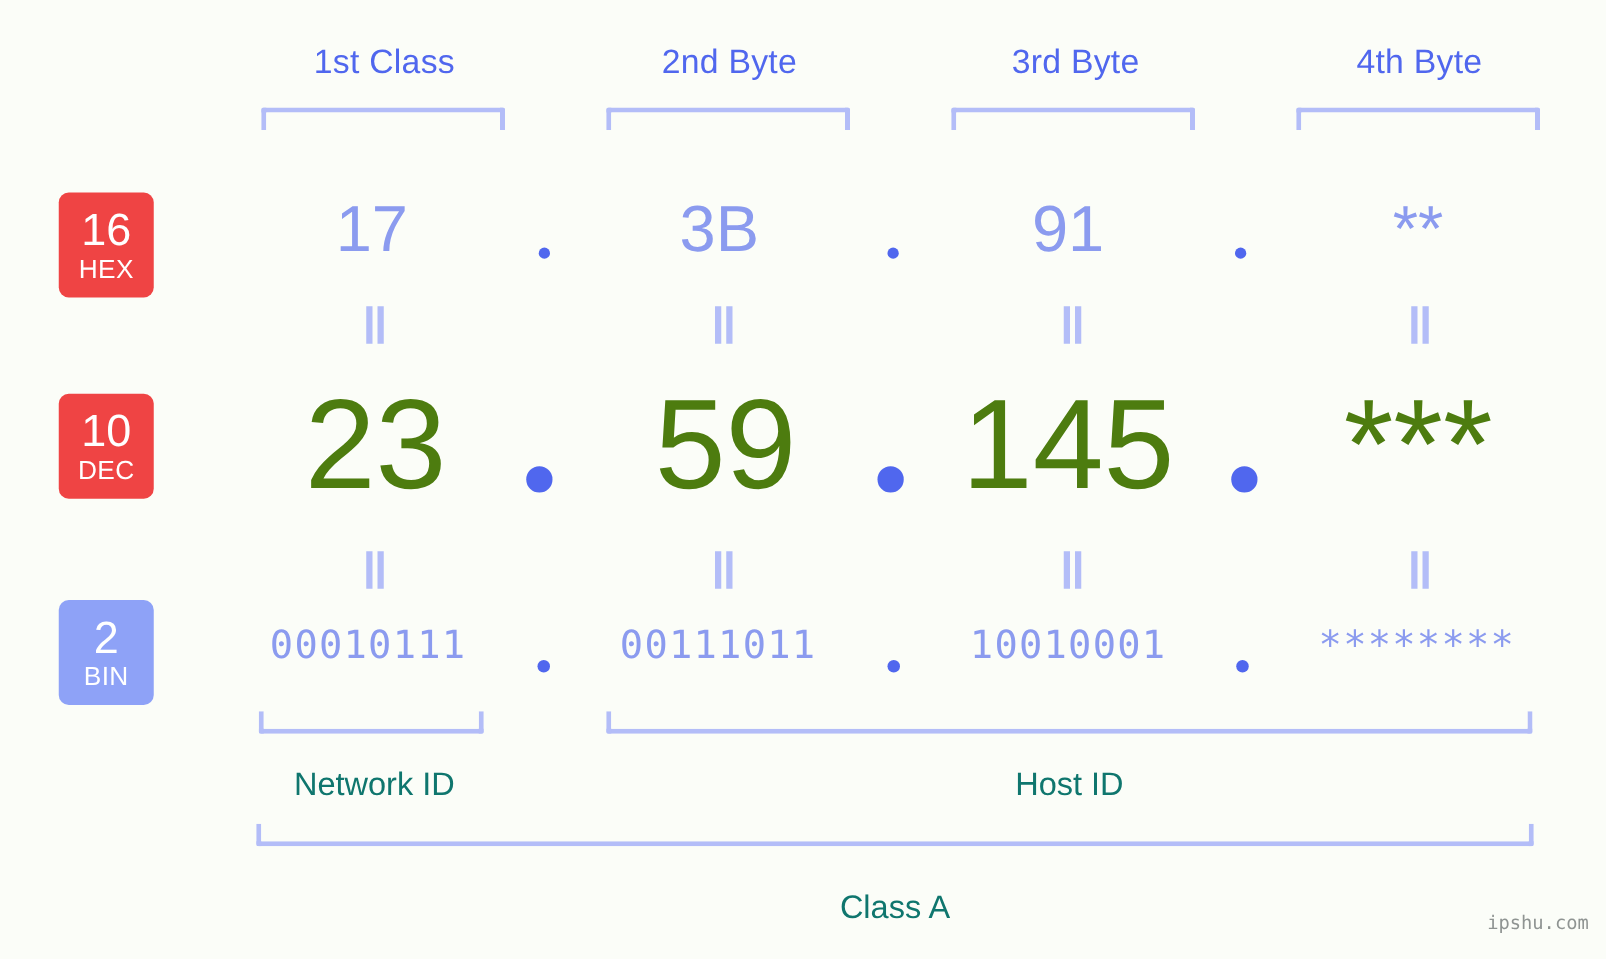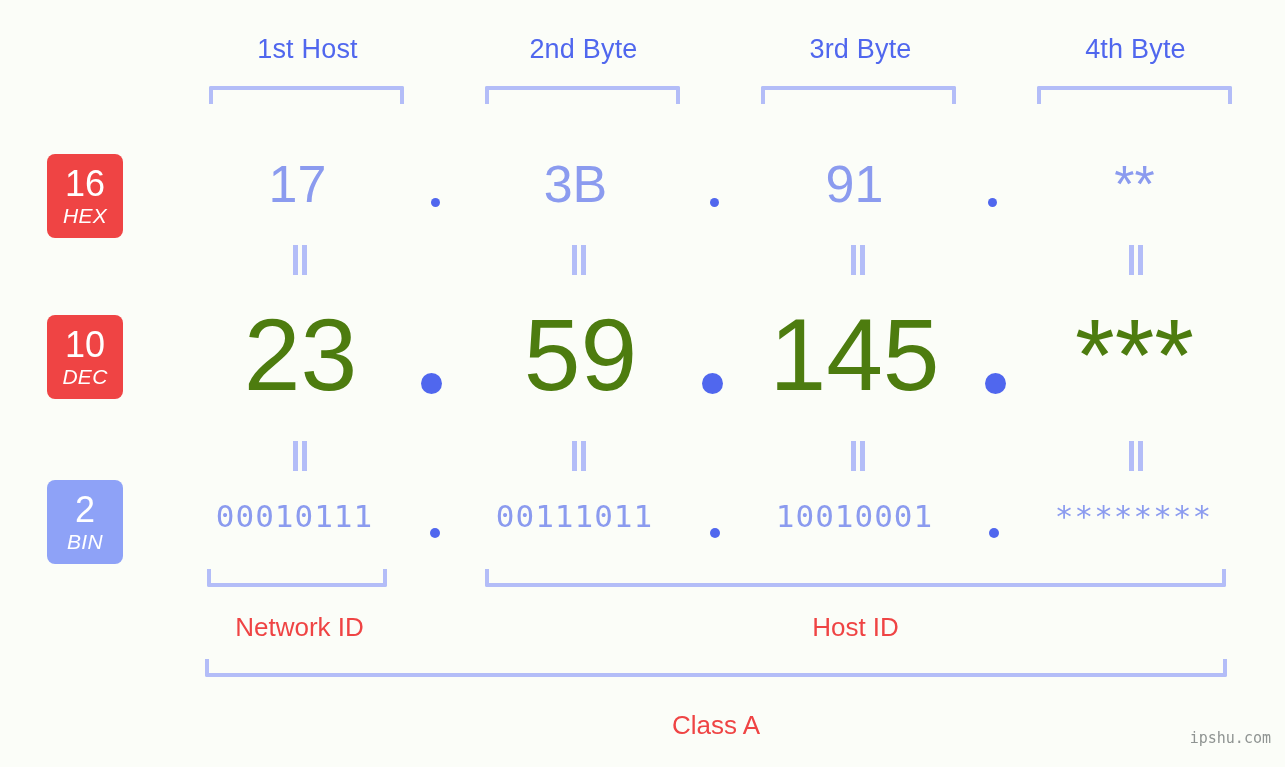--- a/index.html
+++ b/index.html
@@ -72,21 +72,20 @@
   .badge .badge-num {
     font-size: 36px;
     font-weight: 400;
     letter-spacing: 0px;
   }
   .badge .badge-name {
     font-size: 21px;
     font-weight: 400;
     margin-top: 3px;
     letter-spacing: 0.3px;
-    font-style: italic;
   }
 
   .badge-hex { top: 154px; background: #ef4444; }
   .badge-dec { top: 315px; background: #ef4444; }
   .badge-bin { top: 480px; background: #8ea2f7; }
 
   
   .cell {
     position: absolute;
     text-align: center;
@@ -139,42 +138,42 @@
     background: #b3bdf8;
     display: block;
   }
   .eqmark i:first-child { left: 0px; }
   .eqmark i:last-child  { left: 9px; }
 
   
   .region-label {
     position: absolute;
     font-size: 26px;
-    color: #ef4444;
+    color: #0f766e;
     text-align: center;
     white-space: nowrap;
   }
 
   
   .watermark {
     position: absolute;
     right: 14px;
     bottom: 20px;
     font-family: "DejaVu Sans Mono", monospace;
     font-size: 15px;
     color: #8f9492;
     letter-spacing: 0px;
   }
 </style>
 </head>
 <body>
 
 <div id="canvas">
 
-  <div class="byte-label" style="left:210px; width:195px;">1st Host</div>
+  <div class="byte-label" style="left:210px; width:195px;">1st Class</div>
   <div class="byte-label" style="left:486px; width:195px;">2nd Byte</div>
   <div class="byte-label" style="left:763px; width:195px;">3rd Byte</div>
   <div class="byte-label" style="left:1038px; width:195px;">4th Byte</div>
 
   <div class="bracket-top" style="left:209px; top:86px; width:195px;"></div>
   <div class="bracket-top" style="left:485px; top:86px; width:195px;"></div>
   <div class="bracket-top" style="left:761px; top:86px; width:195px;"></div>
   <div class="bracket-top" style="left:1037px; top:86px; width:195px;"></div>
 
   <div class="badge badge-hex">

